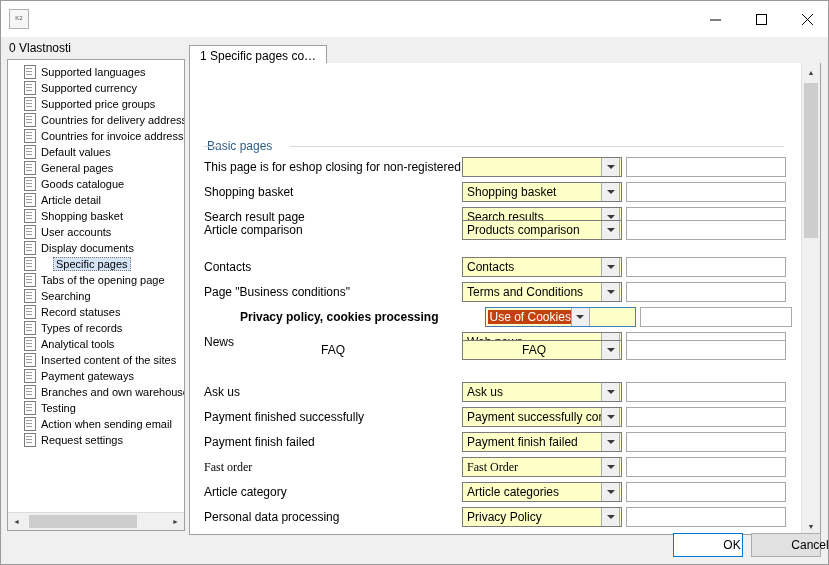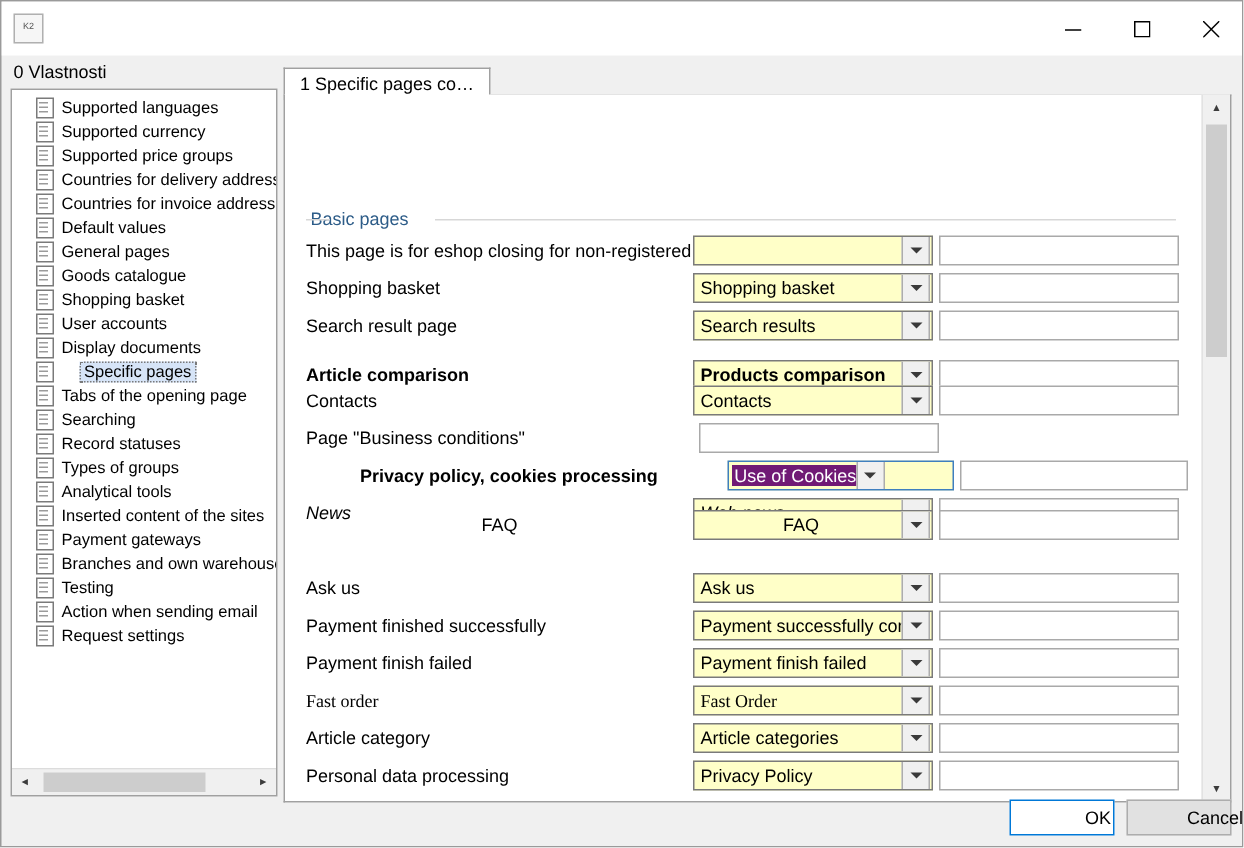--- a/index.html
+++ b/index.html
@@ -245,21 +245,21 @@
   }
   .combo .combo-text {
     padding-left: 4px;
     font-size: 12px;
     white-space: nowrap;
     overflow: hidden;
     flex: 1;
   }
   .combo.focused { border: 1px solid #3f7fbf; }
   .combo.focused .combo-text {
-    background: #701a75;
+    background: #c2410c;
     color: #ffffff;
     margin-left: 2px;
     padding-left: 2px;
     flex: 0 0 auto;
   }
   .combo-arrow {
     width: 17px;
     height: 18px;
     margin: 0 1px 0 0;
     background: #f0f0f0;
@@ -400,20 +400,24 @@
           <div class="tree-item">
               <span class="doc-icon"></span>
               <span class="tree-label">General pages</span>
             </div>
           <div class="tree-item">
               <span class="doc-icon"></span>
               <span class="tree-label">Goods catalogue</span>
             </div>
           <div class="tree-item">
               <span class="doc-icon"></span>
+              <span class="tree-label">Article detail</span>
+            </div>
+          <div class="tree-item">
+              <span class="doc-icon"></span>
               <span class="tree-label">Shopping basket</span>
             </div>
           <div class="tree-item">
               <span class="doc-icon"></span>
               <span class="tree-label">User accounts</span>
             </div>
           <div class="tree-item">
               <span class="doc-icon"></span>
               <span class="tree-label">Display documents</span>
             </div>
@@ -428,21 +432,21 @@
           <div class="tree-item">
               <span class="doc-icon"></span>
               <span class="tree-label">Searching</span>
             </div>
           <div class="tree-item">
               <span class="doc-icon"></span>
               <span class="tree-label">Record statuses</span>
             </div>
           <div class="tree-item">
               <span class="doc-icon"></span>
-              <span class="tree-label">Types of groups</span>
+              <span class="tree-label">Types of records</span>
             </div>
           <div class="tree-item">
               <span class="doc-icon"></span>
               <span class="tree-label">Analytical tools</span>
             </div>
           <div class="tree-item">
               <span class="doc-icon"></span>
               <span class="tree-label">Inserted content of the sites</span>
             </div>
           <div class="tree-item">
@@ -514,21 +518,21 @@
             <div class="row-label">Search result page</div>
             <div class="combo">
               <div class="combo-text">Search results</div>
               <div class="combo-arrow">
                   <span></span>
                 </div>
             </div>
             <div class="textbox"></div>
           </div>
 
-          <div class="row" style="top:176px;font-weight:bold;">
+          <div class="row" style="top:156px;">
             <div class="row-label">Article comparison</div>
             <div class="combo">
               <div class="combo-text">Products comparison</div>
               <div class="combo-arrow">
                   <span></span>
                 </div>
             </div>
             <div class="textbox"></div>
           </div>
 
@@ -538,35 +542,41 @@
               <div class="combo-text">Contacts</div>
               <div class="combo-arrow">
                   <span></span>
                 </div>
             </div>
             <div class="textbox"></div>
           </div>
 
           <div class="row" style="top:218px;">
             <div class="row-label">Page "Business conditions"</div>
+            <div class="combo">
+              <div class="combo-text">Terms and Conditions</div>
+              <div class="combo-arrow">
+                  <span></span>
+                </div>
+            </div>
             <div class="textbox"></div>
           </div>
 
           <div class="row bold" style="top:243px;margin-left:36px;">
             <div class="row-label">Privacy policy, cookies processing</div>
             <div class="combo focused">
               <div class="combo-text">Use of Cookies</div>
               <div class="combo-arrow">
                   <span></span>
                 </div>
             </div>
             <div class="textbox"></div>
           </div>
 
-          <div class="row" style="top:268px;font-style:italic;">
+          <div class="row" style="top:268px;">
             <div class="row-label">News</div>
             <div class="combo">
               <div class="combo-text">Web news</div>
               <div class="combo-arrow">
                   <span></span>
                 </div>
             </div>
             <div class="textbox"></div>
           </div>
 

